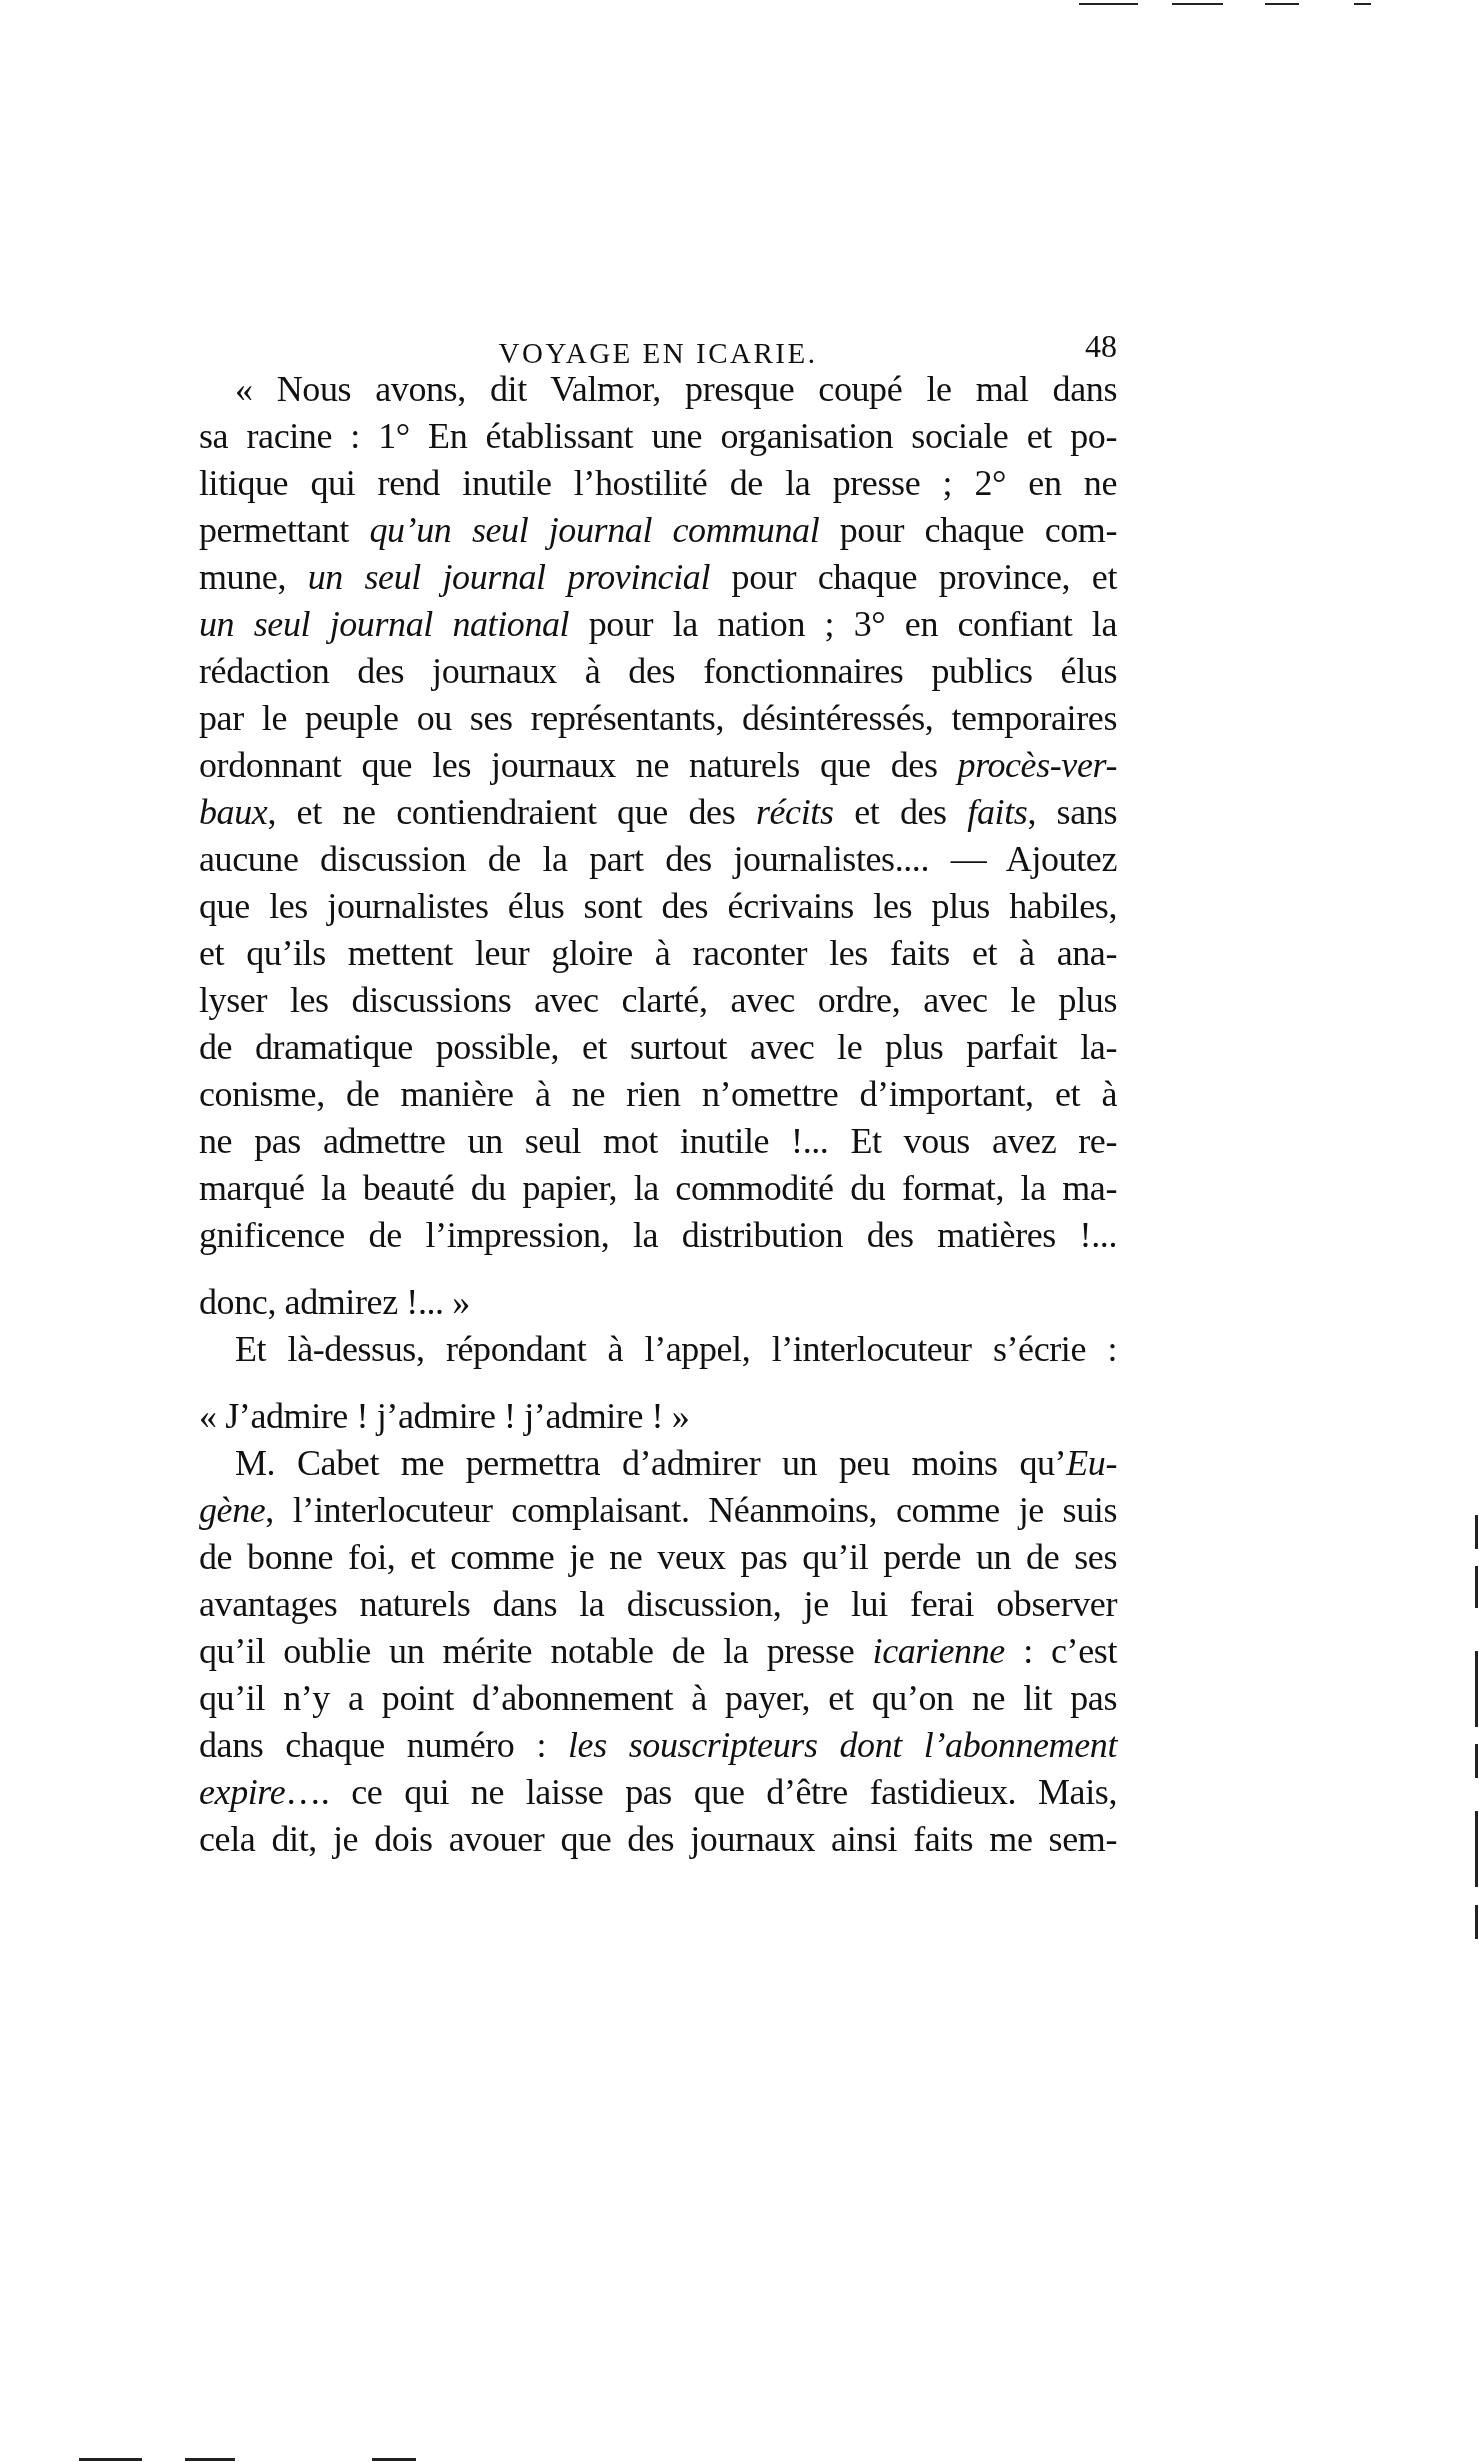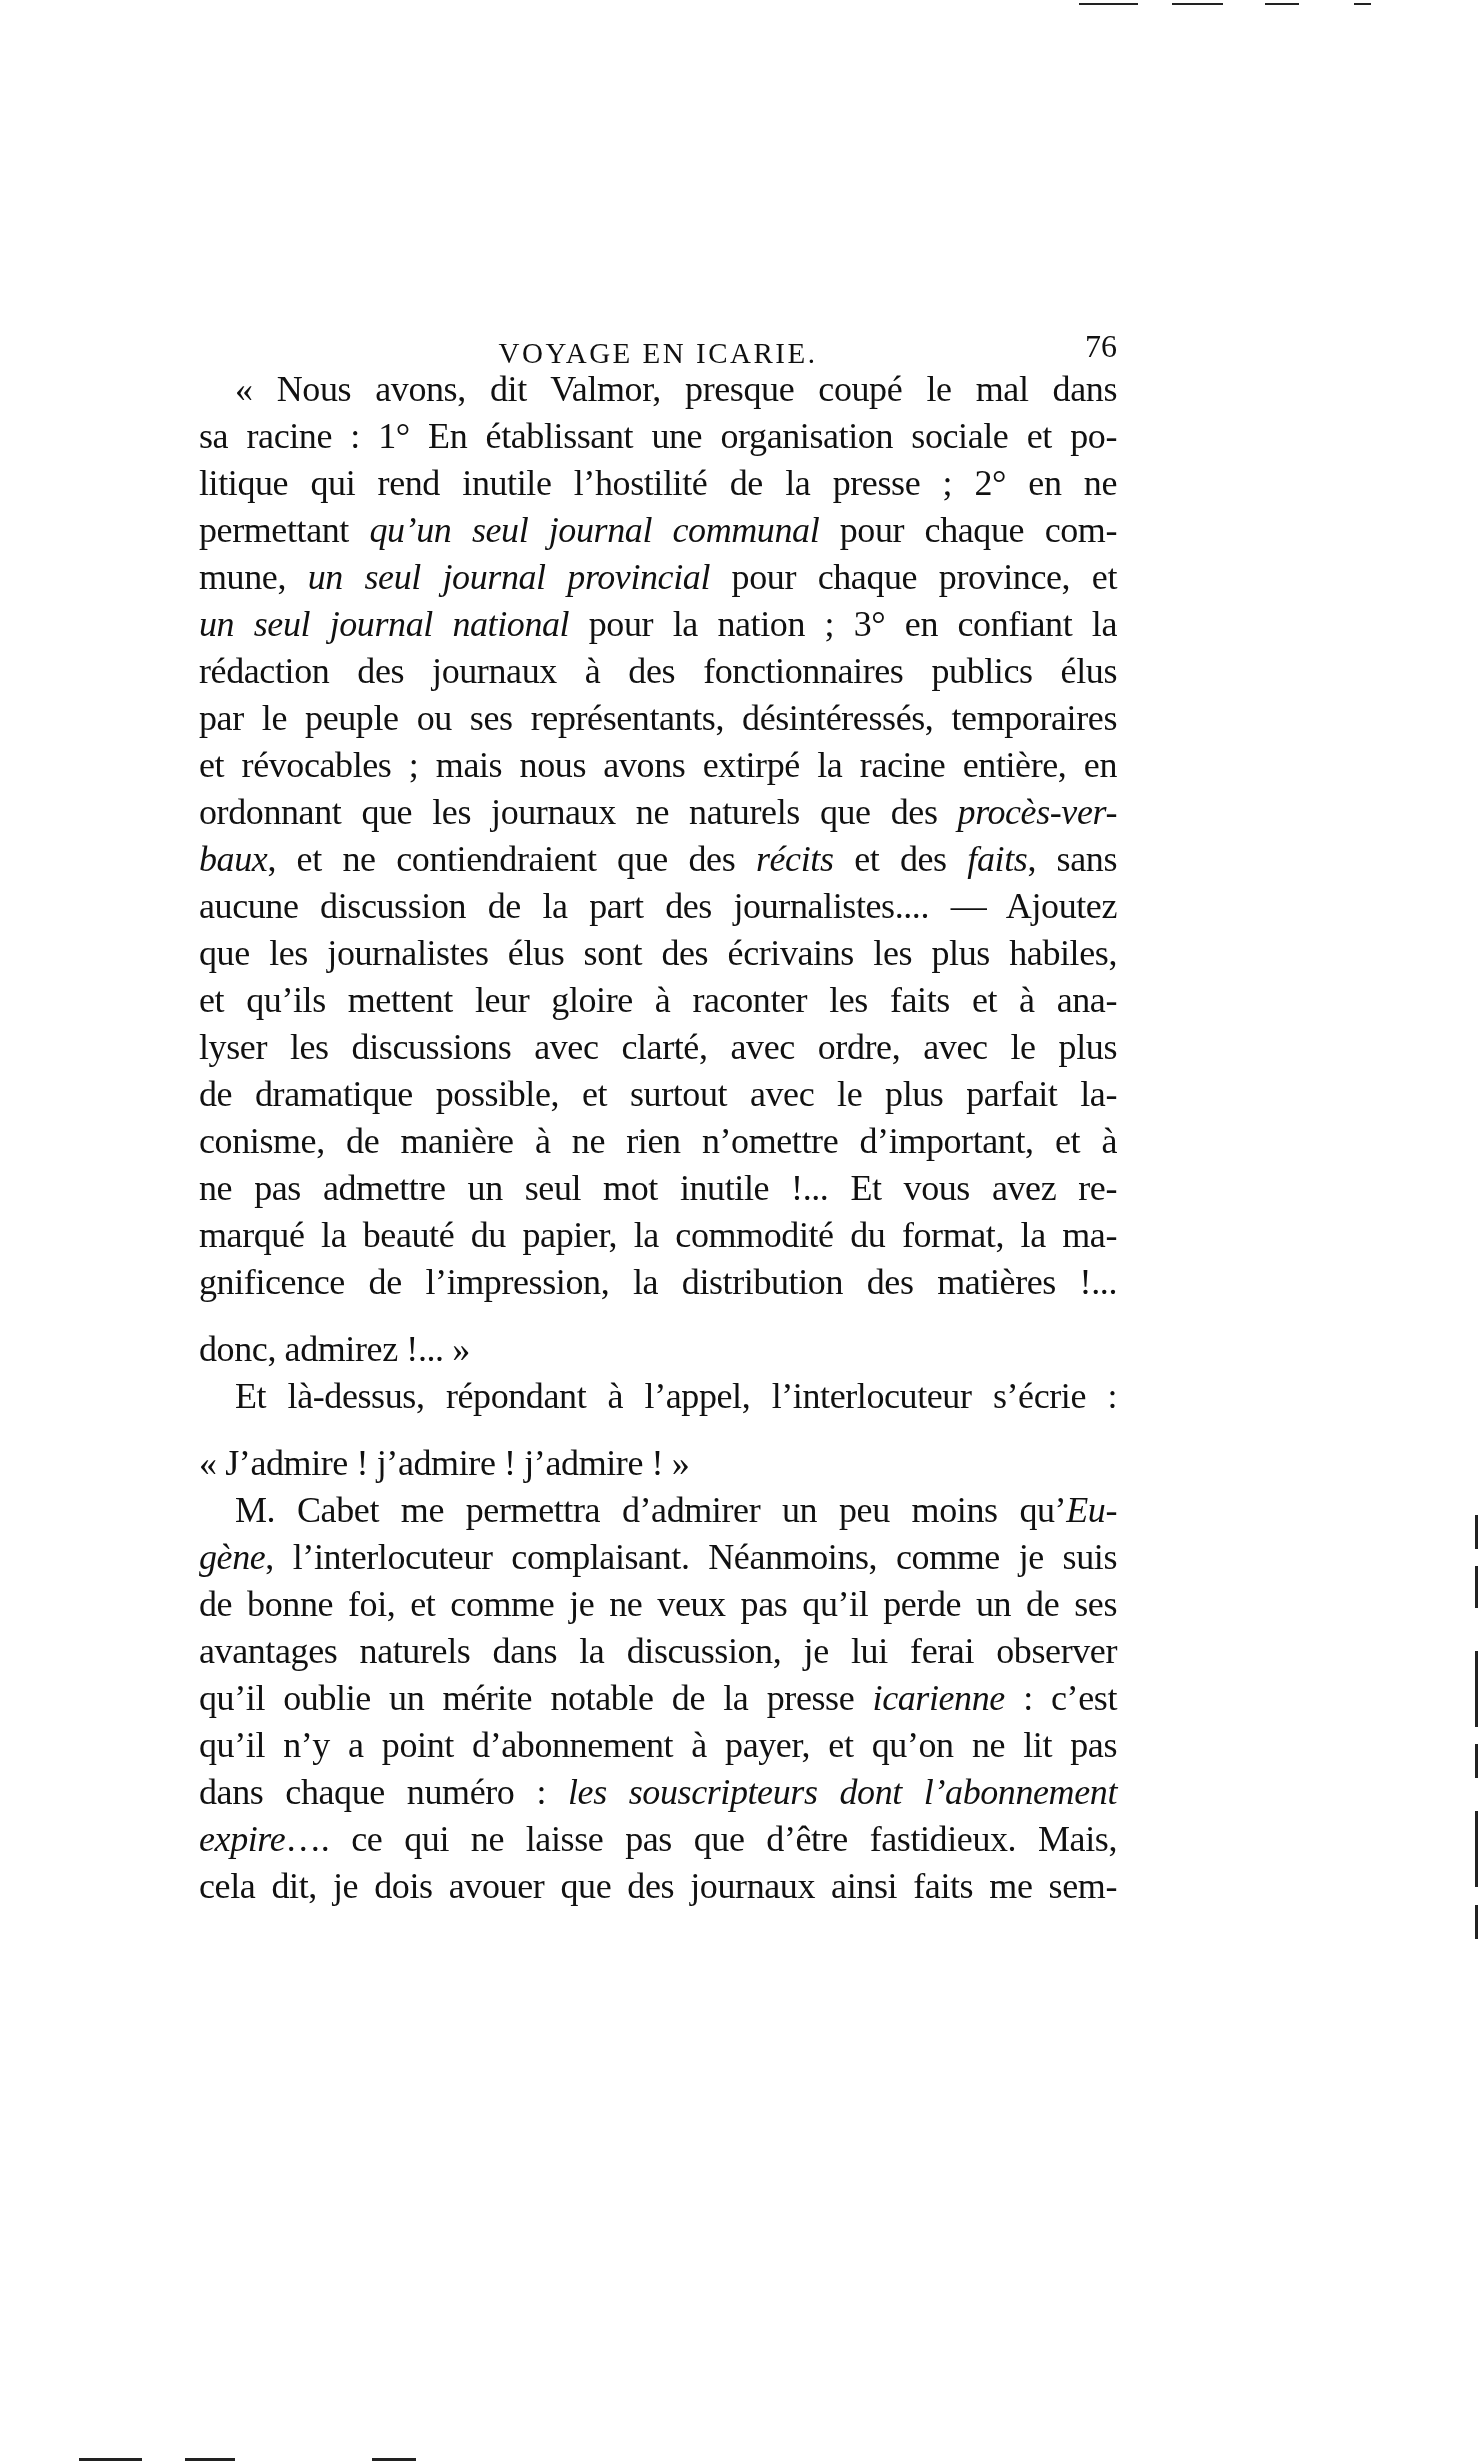--- a/index.html
+++ b/index.html
@@ -46,33 +46,32 @@
     <div class="scan-mark v" style="left: 1475px; top: 1515px; height: 34px;"></div>
     <div class="scan-mark v" style="left: 1475px; top: 1566px; height: 42px;"></div>
     <div class="scan-mark v" style="left: 1475px; top: 1651px; height: 76px;"></div>
     <div class="scan-mark v" style="left: 1475px; top: 1744px; height: 34px;"></div>
     <div class="scan-mark v" style="left: 1475px; top: 1811px; height: 76px;"></div>
     <div class="scan-mark v" style="left: 1475px; top: 1905px; height: 34px;"></div>
   </div>
 
 <div class="running-head">
   <div class="running-title">VOYAGE EN ICARIE.</div>
-  <div class="page-number">76</div>
+  <div class="page-number">48</div>
 </div>
 
 <div class="page-body" id="body">
     <span class="line indent"><span>« Nous avons, dit Valmor, presque coupé le mal dans</span></span>
     <span class="line"><span>sa racine : 1° En établissant une organisation sociale et po-</span></span>
     <span class="line"><span>litique qui rend inutile l’hostilité de la presse ; 2° en ne</span></span>
     <span class="line"><span>permettant </span><i>qu’un seul journal communal</i><span> pour chaque com-</span></span>
     <span class="line"><span>mune, </span><i>un seul journal provincial</i><span> pour chaque province, et</span></span>
     <span class="line"><i>un seul journal national</i><span> pour la nation ; 3° en confiant la</span></span>
     <span class="line"><span>rédaction des journaux à des fonctionnaires publics élus</span></span>
     <span class="line"><span>par le peuple ou ses représentants, désintéressés, temporaires</span></span>
-    <span class="line"><span>et révocables ; mais nous avons extirpé la racine entière, en</span></span>
     <span class="line"><span>ordonnant que les journaux ne naturels que des </span><i>procès-ver-</i></span>
     <span class="line"><i>baux</i><span>, et ne contiendraient que des </span><i>récits</i><span> et des </span><i>faits</i><span>, sans</span></span>
     <span class="line"><span>aucune discussion de la part des journalistes.... — Ajoutez</span></span>
     <span class="line"><span>que les journalistes élus sont des écrivains les plus habiles,</span></span>
     <span class="line"><span>et qu’ils mettent leur gloire à raconter les faits et à ana-</span></span>
     <span class="line"><span>lyser les discussions avec clarté, avec ordre, avec le plus</span></span>
     <span class="line"><span>de dramatique possible, et surtout avec le plus parfait la-</span></span>
     <span class="line"><span>conisme, de manière à ne rien n’omettre d’important, et à</span></span>
     <span class="line"><span>ne pas admettre un seul mot inutile !... Et vous avez re-</span></span>
     <span class="line"><span>marqué la beauté du papier, la commodité du format, la ma-</span></span>

